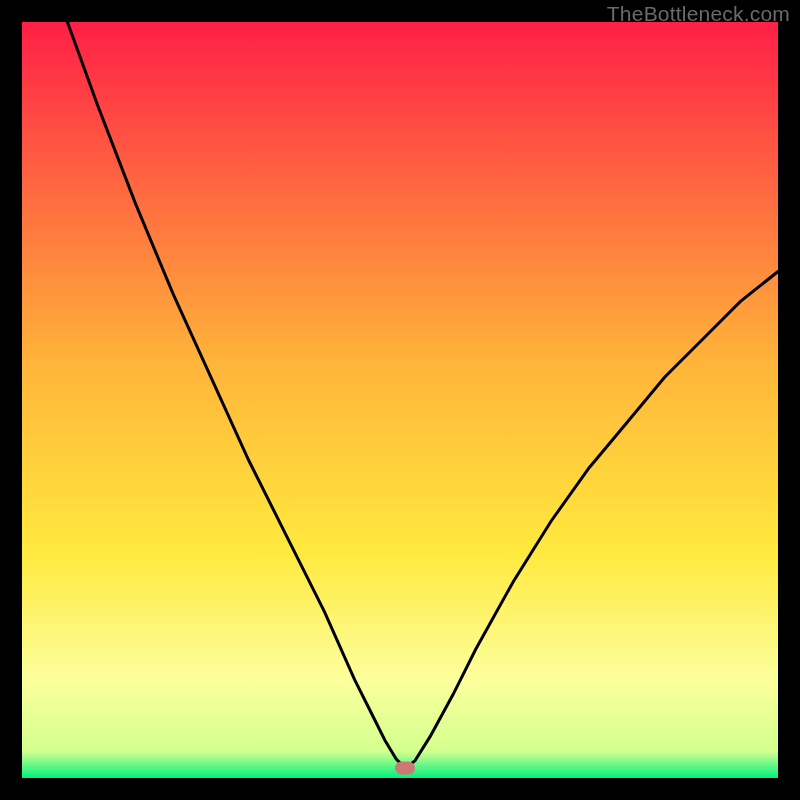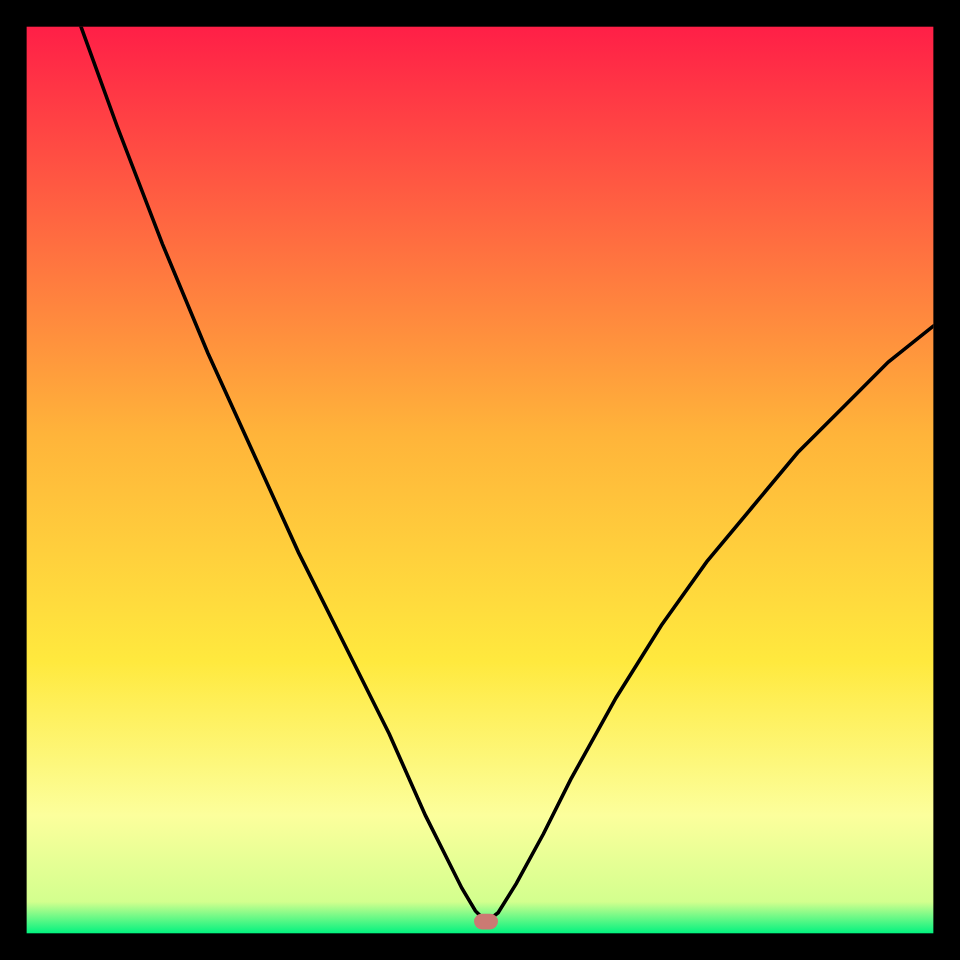--- a/index.html
+++ b/index.html
@@ -72,14 +72,15 @@
     </svg>
 
     <svg class="curve-layer" viewBox="0 0 756 756" preserveAspectRatio="none">
       <path id="curve-path" d="M45.4 0.0 L75.6 83.2 L113.4 181.4 L151.2 272.2 L189.0 355.3 L226.8 438.5 L264.6 514.1 L302.4 589.7 L332.6 657.7 L347.8 688.0 L362.9 718.2 L374.2 737.1 L383.3 746.2 L393.1 738.6 L408.2 714.4 L430.9 672.8 L453.6 627.5 L491.4 559.4 L529.2 499.0 L567.0 446.0 L604.8 400.7 L642.6 355.3 L680.4 317.5 L718.2 279.7 L756.0 249.5" fill="none" stroke="#000000" stroke-width="3" stroke-linecap="round"></path>
     </svg>
 
     <div class="marker" id="min-marker" style="left: 383.292px; top: 746.172px; background: rgb(203, 122, 115);"></div>
 
   </div>
 
+  <div class="watermark">TheBottleneck.com</div>
 
 </div>
 
 </body></html>

